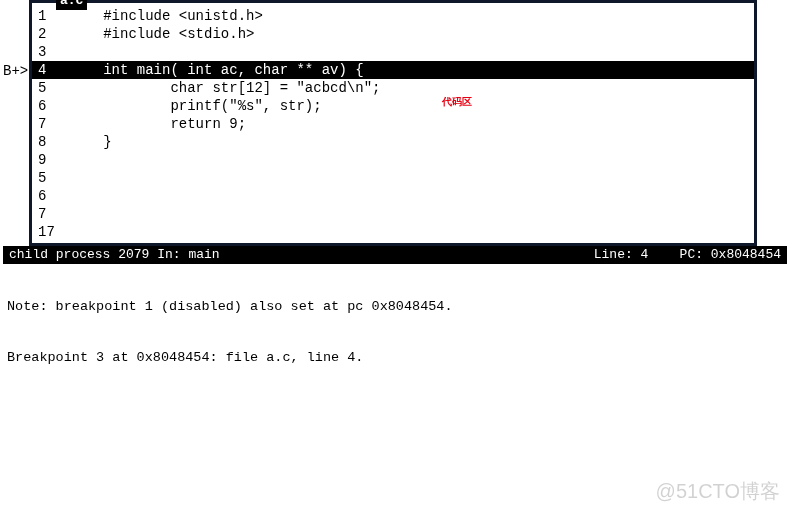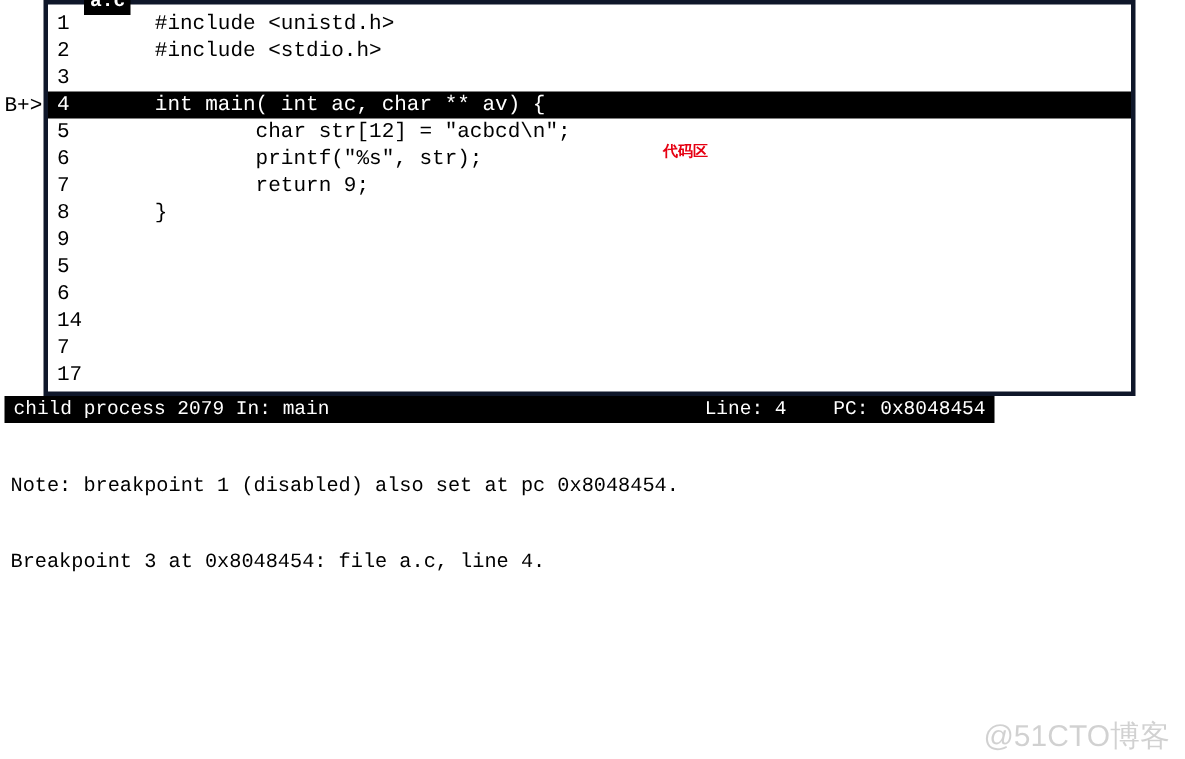--- a/index.html
+++ b/index.html
@@ -68,21 +68,21 @@
   }
   .annotation {
     position: absolute;
     color: #e60012;
     font-weight: bold;
     font-size: 10px;
     font-family: "Microsoft YaHei", sans-serif;
   }
   .status-bar {
     margin-left: 0;
-    width: 660px;
+    width: 784px;
     background: #000;
     color: #fff;
     display: flex;
     height: 18px;
     align-items: center;
     padding: 0 6px;
     font-size: 13px;
     white-space: pre;
   }
   .status-left { flex: 1; }
@@ -115,21 +115,20 @@
       <div class="code-line"><span class="lnum">2</span><span class="ltext">   #include &lt;stdio.h&gt;</span></div>
       <div class="code-line"><span class="lnum">3</span><span class="ltext"></span></div>
       <div class="code-line highlight"><span class="lnum">4</span><span class="ltext">   int main( int ac, char ** av) {</span></div>
       <div class="code-line"><span class="lnum">5</span><span class="ltext">           char str[12] = "acbcd\n";</span></div>
       <div class="code-line"><span class="lnum">6</span><span class="ltext">           printf("%s", str);</span></div>
       <div class="code-line"><span class="lnum">7</span><span class="ltext">           return 9;</span></div>
       <div class="code-line"><span class="lnum">8</span><span class="ltext">   }</span></div>
       <div class="code-line"><span class="lnum">9</span><span class="ltext"></span></div>
       <div class="code-line"><span class="lnum">5</span><span class="ltext"></span></div>
       <div class="code-line"><span class="lnum">6</span><span class="ltext"></span></div>
-      <div class="code-line"><span class="lnum">14</span><span class="ltext"></span></div>
       <div class="code-line"><span class="lnum">7</span><span class="ltext"></span></div>
       <div class="code-line"><span class="lnum">17</span><span class="ltext"></span></div>
     </div>
     <div class="annotation" style="top:90px; left:410px;">代码区</div>
   </div>
 
   <span class="bp-marker" style="top:62px;">B+&gt;</span>
 
   <div class="status-bar">
     <span class="status-left">child process 2079 In: main</span>

